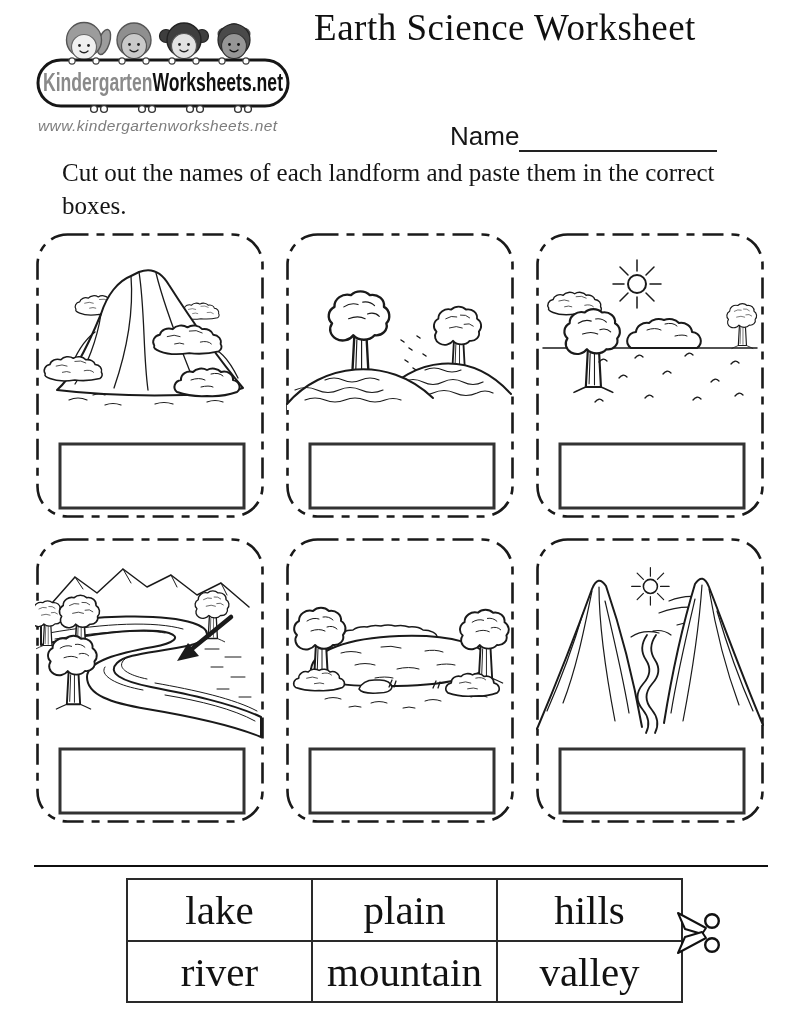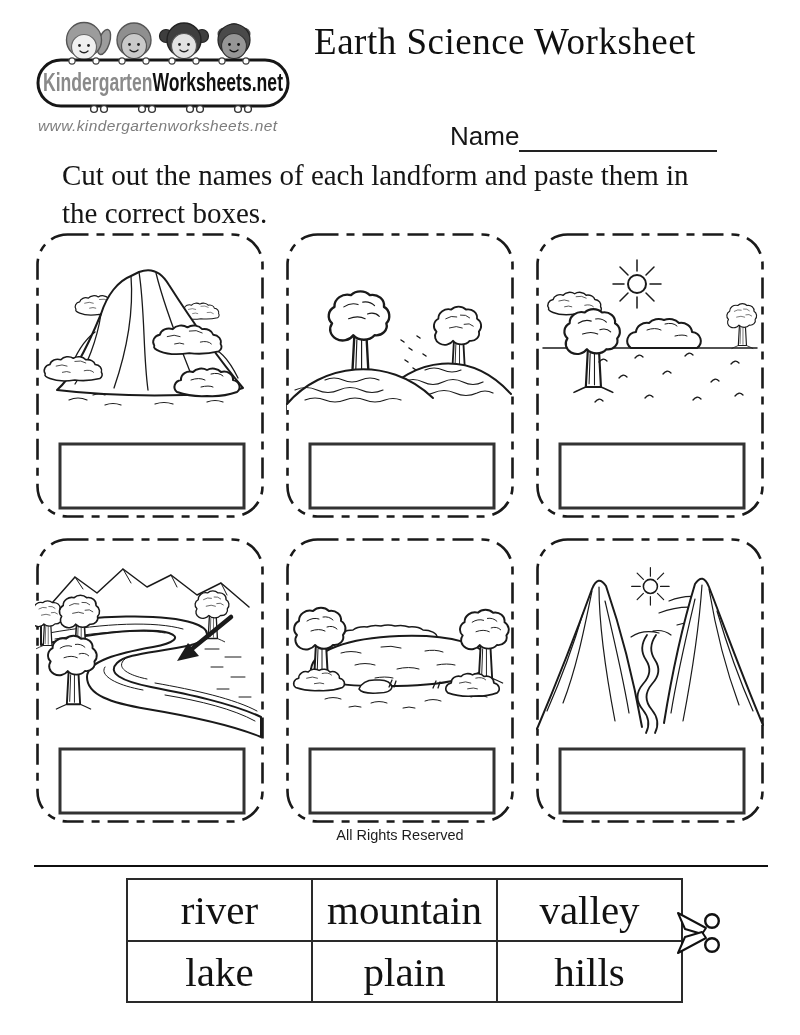--- a/index.html
+++ b/index.html
@@ -4,26 +4,26 @@
 <style>
   html,body{margin:0;padding:0;background:#fff;}
   body{width:800px;height:1035px;position:relative;overflow:hidden;
        font-family:"Liberation Sans",sans-serif;color:#1a1a1a;}
   .abs{position:absolute;}
   .serif{font-family:"Liberation Serif","DejaVu Serif",serif;}
 
   
   .logo{left:36px;top:12px;width:254px;height:104px;}
   .site-url{left:38px;top:117px;font-size:15.5px;color:#7d7d7d;letter-spacing:.4px;font-style:italic;}
-  .page-title{left:258px;top:20px;width:494px;text-align:center;white-space:nowrap;
+  .page-title{left:258px;top:6px;width:494px;text-align:center;white-space:nowrap;
               font-size:37px;letter-spacing:.5px;color:#101010;}
   .name-row{left:450px;top:113px;font-size:26px;color:#161616;margin-top:8px;}
   .name-line{display:inline-block;width:198px;border-bottom:2.5px solid #222;height:24px;
              vertical-align:bottom;}
-  .instructions{left:62px;top:156px;width:668px;font-size:29px;line-height:1.32;
+  .instructions{left:62px;top:156px;width:668px;font-size:25px;line-height:1.32;
                 color:#151515;}
 
   
   .card{width:230px;height:287px;}
   .card svg{display:block;width:230px;height:287px;}
   .c1{left:35px;top:232px;}  .c2{left:285px;top:232px;}  .c3{left:535px;top:232px;}
   .c4{left:35px;top:537px;}  .c5{left:285px;top:537px;}  .c6{left:535px;top:537px;}
 
   
   .copyright{left:0;top:826px;width:800px;text-align:center;font-size:14.5px;
@@ -241,35 +241,34 @@
     <path d="M174,52 C180,88 190,130 204,168 M167,48 C164,92 156,142 148,184 M182,74 C192,108 204,142 218,174 M160,62 C152,96 142,138 136,176" stroke-width="1.2"></path>
     <path d="M96,100 q12,-8 28,-4 M118,94 q10,-2 18,4" stroke-width="1.2"></path>
     <path d="M112,98 q-9,13 -1,25 q8,12 -3,24 q-11,13 0,26 q9,11 3,23" stroke-width="1.8"></path>
     <path d="M121,98 q-9,13 -1,25 q8,12 -3,24 q-11,13 0,26 q9,11 3,23" stroke-width="1.8"></path>
   </g>
   <rect x="25" y="212" width="184" height="64" fill="#fff" stroke="#333" stroke-width="3"></rect>
 </svg>
 </div>
 
 <div class="abs copyright">
-  <div>All Rights Reserved</div>
 </div>
 <div class="abs divider"></div>
 
 <table class="abs word-table">
   <tbody>
       <tr>
+    <td>lake</td>
+    <td>plain</td>
+    <td>hills</td>
+  </tr>
+  <tr>
     <td>river</td>
     <td>mountain</td>
     <td>valley</td>
-  </tr>
-  <tr>
-    <td>lake</td>
-    <td>plain</td>
-    <td>hills</td>
   </tr>
 </tbody>
   </table>
 
 <svg class="abs scissors" viewBox="0 0 54 54">
   <path d="M35,22 L7,7 L14,23 L31,28 Z" fill="#fff" stroke="#111" stroke-width="2" stroke-linejoin="round"></path>
   <path d="M35,32 L7,47 L14,31 L31,26 Z" fill="#fff" stroke="#111" stroke-width="2" stroke-linejoin="round"></path>
   <circle cx="41" cy="15" r="6.8" fill="none" stroke="#111" stroke-width="2.4"></circle>
   <circle cx="41" cy="39" r="6.8" fill="none" stroke="#111" stroke-width="2.4"></circle>
 </svg>

